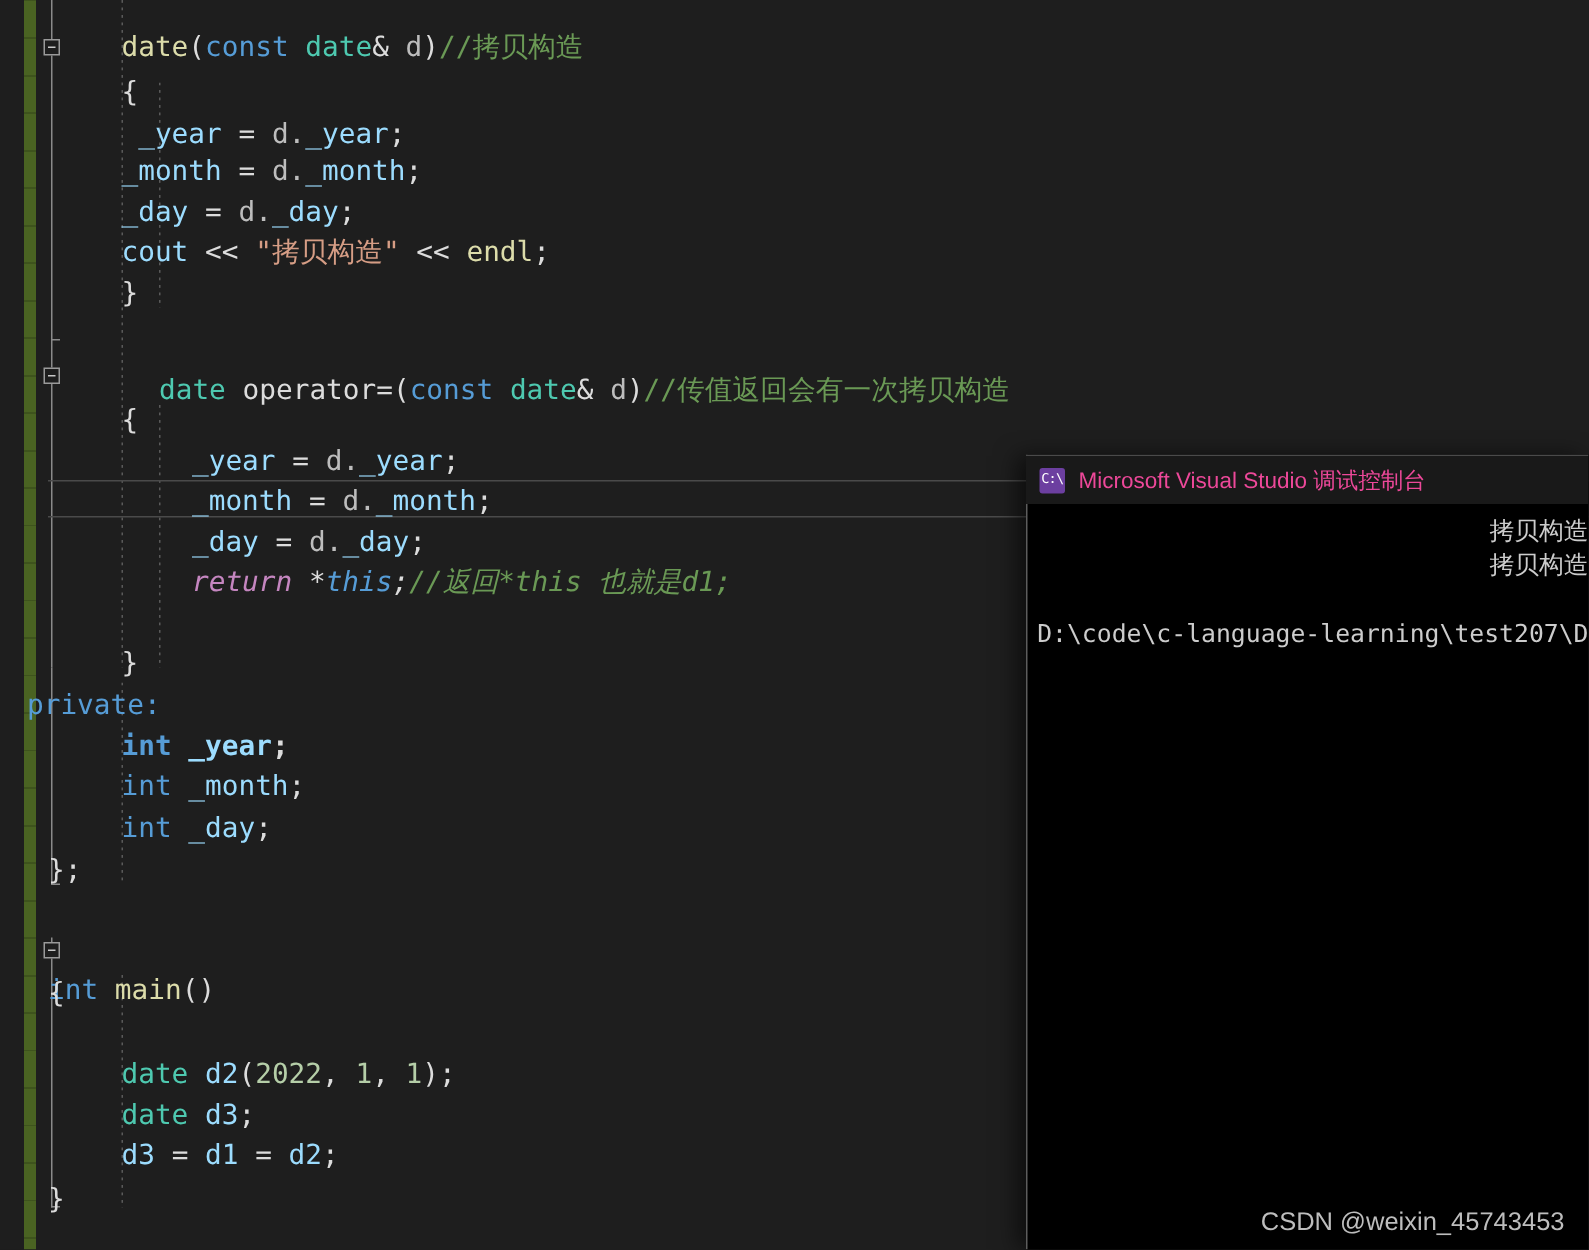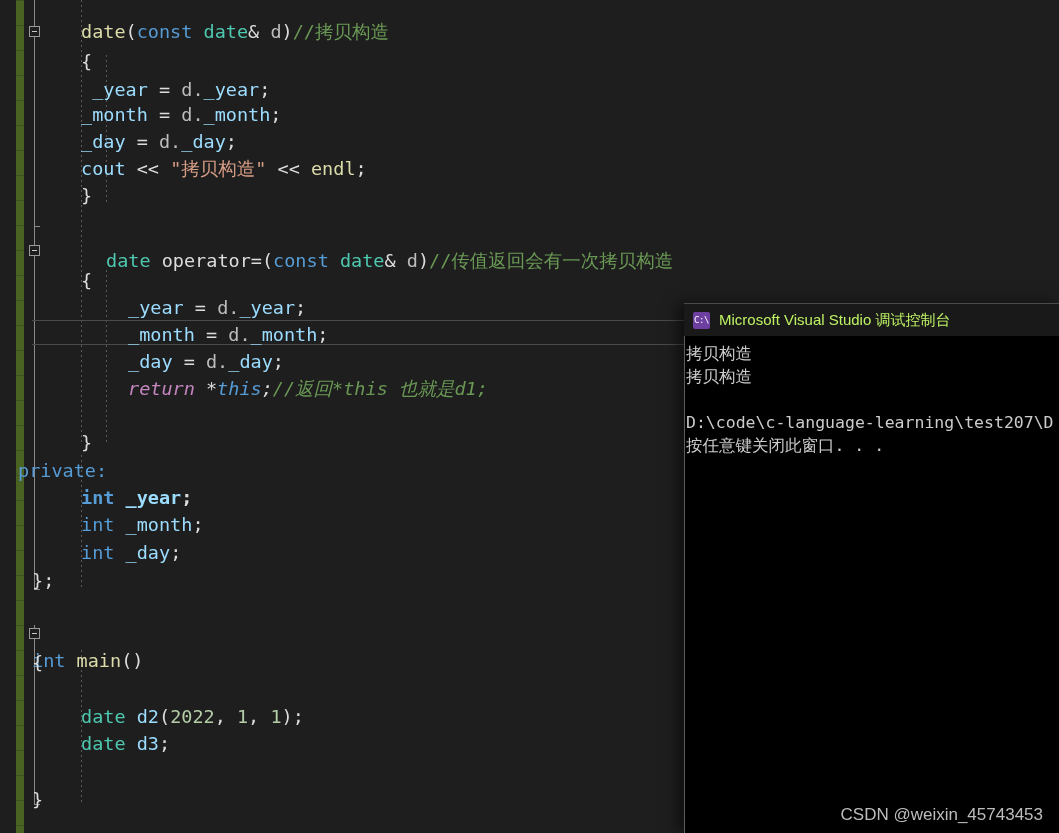--- a/index.html
+++ b/index.html
@@ -171,32 +171,33 @@
     align-items: center;
     justify-content: center;
     font-family: "DejaVu Sans Mono", monospace;
     font-size: 9px;
     color: #ffffff;
     letter-spacing: -0.5px;
     flex: 0 0 auto;
   }
   #console-title-text {
     margin-left: 9px;
-    color: #bef264;
+    color: #ec4899;
     font-family: "Liberation Sans", sans-serif;
     font-size: 15px;
     white-space: nowrap;
   }
   #console-body {
     position: absolute;
     left: 0; top: 33px;
     width: 375px; height: 497px;
     padding: 6px 0 0 2px;
     box-sizing: border-box;
     overflow: hidden;
+    text-align: right;
   }
   .console-line {
     height: 23px;
     line-height: 23px;
     white-space: pre;
     color: #cccccc;
     font-family: "DejaVu Sans Mono", monospace;
     font-size: 16.5px;
   }
   .console-line.blank { color: transparent; }
@@ -283,35 +284,35 @@
 
     <div class="line" style="top:622px; left:32px;margin-top:26px;"><span class="t-kw">int</span><span class="t-fn"> main</span><span class="t-punct">()</span></div>
 
     <div class="line" style="top:650px; left:32px;"><span class="t-punct">{</span></div>
 
 
     <div class="line" style="top:704px; left:81px;"><span class="t-type">date</span><span class="t-var"> d2</span><span class="t-punct">(</span><span class="t-num">2022</span><span class="t-punct">, </span><span class="t-num">1</span><span class="t-punct">, </span><span class="t-num">1</span><span class="t-punct">);</span></div>
 
     <div class="line" style="top:731px; left:81px;"><span class="t-type">date</span><span class="t-var"> d3</span><span class="t-punct">;</span></div>
 
+    <div class="line" style="top:758px; left:81px;"><span class="t-var">d3</span><span class="t-plain"> = </span><span class="t-var">d1</span><span class="t-plain"> = </span><span class="t-var">d2</span><span class="t-punct">;</span></div>
 
     <div class="line" style="top:787px; left:32px;"><span class="t-punct">}</span></div>
 
   </div>
 </div>
 
 <div id="console-window">
   <div id="console-titlebar">
     <div class="tb-inner">
       <span class="console-icon">C:\</span>
       <span id="console-title-text">Microsoft Visual Studio 调试控制台</span>
     </div>
   </div>
   <div id="console-body">
     <div class="console-line">拷贝构造</div>
     <div class="console-line">拷贝构造</div>
     <div class="console-line blank"></div>
     <div class="console-line">D:\code\c-language-learning\test207\D</div>
-    <div class="console-line">按任意键关闭此窗口. . .</div>
   </div>
 </div>
 
 <div id="watermark">CSDN @weixin_45743453</div>
 
 </body></html>

